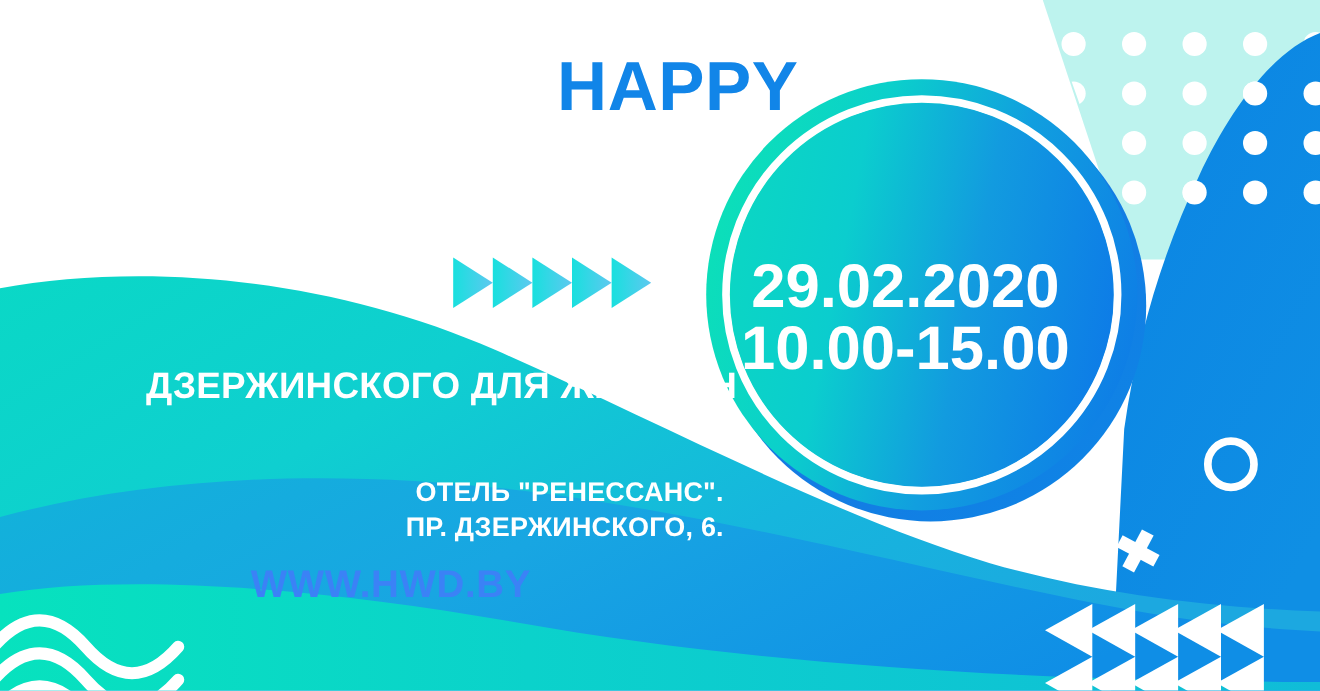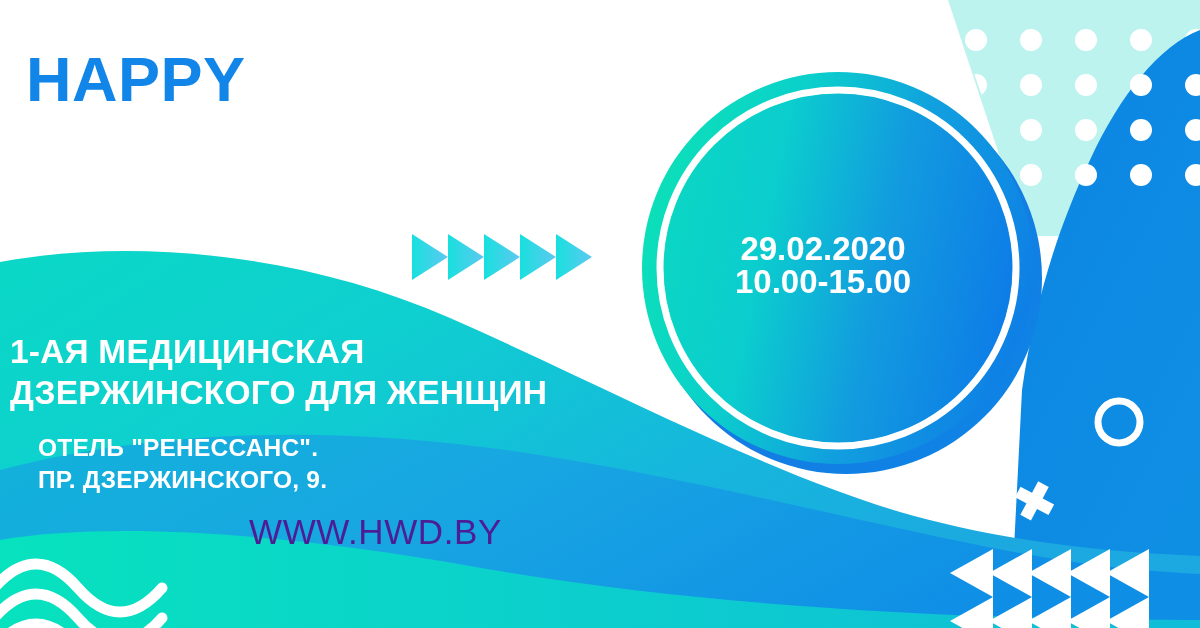--- a/index.html
+++ b/index.html
@@ -21,21 +21,21 @@
     width: 1200px;
     height: 628px;
   }
   .txt-layer {
     position: absolute;
     top: 0; left: 0;
     width: 1200px;
     height: 628px;
     pointer-events: none;
   }
-  .txt-layer > * { pointer-events: auto; }
+  .txt-layer > * { pointer-events: auto; text-align: right; }
 
   
   #headline {
     position: absolute;
     left: 26px;
     top: 48px;
     width: 700px;
     line-height: 0.99;
     font-weight: 700;
     font-size: 63px;
@@ -78,39 +78,39 @@
     font-weight: 700;
     font-size: 24.5px;
     line-height: 1.3;
     letter-spacing: 0.2px;
     white-space: nowrap;
   }
   #venue span { display: block; }
 
   #website {
     position: absolute;
-    left: 249px;
+    left: 228px;
     top: 512px;
-    color: #4c1d95;
-    font-weight: 400;
+    color: #3b82f6;
+    font-weight: 700;
     font-size: 35px;
     letter-spacing: 0.6px;
     white-space: nowrap;
   }
 
   
   #badge-text {
     position: absolute;
     left: 658px;
     top: 232px;
     width: 330px;
     text-align: center;
     color: #ffffff;
     font-weight: 700;
-    font-size: 33px;
+    font-size: 56px;
     line-height: 1.0;
     white-space: nowrap;
   }
   #badge-date { display: block; }
   #badge-time { display: block; }
 </style>
 </head>
 <body>
 
 <div id="banner">
@@ -269,27 +269,26 @@
     </g>
   </svg>
 
   <div class="txt-layer">
 
     <div id="headline">
       <span class="l1">HAPPY</span>
     </div>
 
     <div id="conf-title">
-      <span>1-АЯ МЕДИЦИНСКАЯ</span>
       <span>ДЗЕРЖИНСКОГО ДЛЯ ЖЕНЩИН</span>
     </div>
 
     <div id="venue">
       <span>ОТЕЛЬ "РЕНЕССАНС".</span>
-      <span>ПР. ДЗЕРЖИНСКОГО, 9.</span>
+      <span>ПР. ДЗЕРЖИНСКОГО, 6.</span>
     </div>
 
     <div id="website">WWW.HWD.BY</div>
 
     <div id="badge-text">
       <span id="badge-date">29.02.2020</span>
       <span id="badge-time">10.00-15.00</span>
     </div>
 
   </div>

